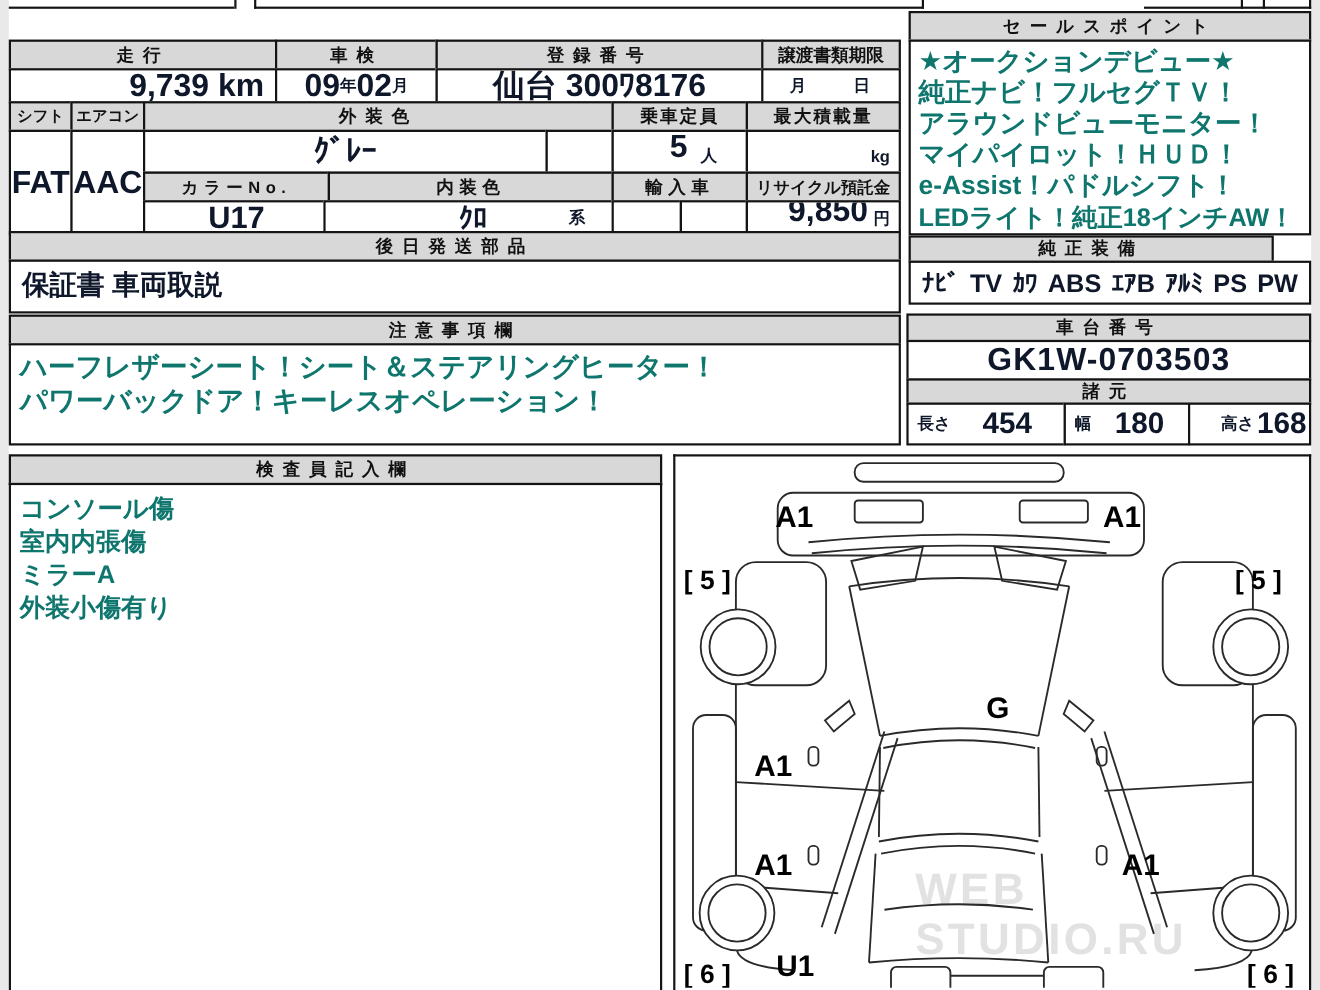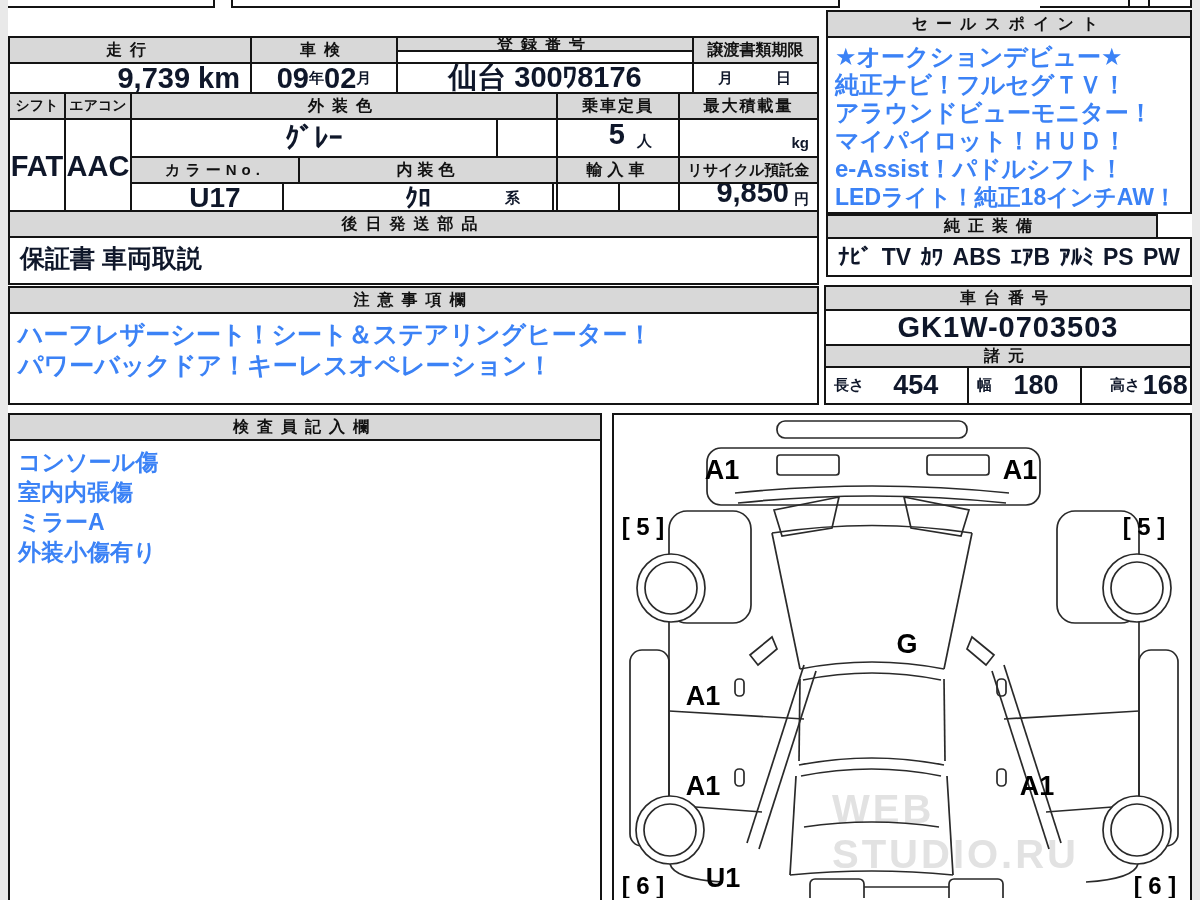--- a/index.html
+++ b/index.html
@@ -11,21 +11,21 @@
        font-weight:bold;font-size:16px;color:#111;}
   .ls5{letter-spacing:5px;}
   .ls8{letter-spacing:8px;}
   .ls2{letter-spacing:2px;}
   .val{display:flex;align-items:center;font-weight:bold;color:#0f172a;}
   .center{justify-content:center;}
   .right{justify-content:flex-end;}
   .big{font-size:29px;}
   .small{font-size:15px;font-weight:bold;}
   .line{position:absolute;background:#141414;}
-  .txtlines{display:block;font-weight:bold;color:#3b82f6;}
+  .txtlines{display:block;font-weight:bold;color:#0f766e;}
   .svgcar{position:absolute;left:0;top:0;}
   .svgcar path,.svgcar rect{fill:none;stroke:#2a2a2a;stroke-width:1.7;}
   .svgcar circle{fill:#fff;stroke:#2a2a2a;stroke-width:1.7;}
   .svgcar text{fill:#000;font-weight:bold;font-family:"Liberation Sans","DejaVu Sans",sans-serif;}
   .wm{position:absolute;color:#e2e2e2;font-weight:bold;font-size:40px;letter-spacing:3px;z-index:1;}
 </style>
 </head>
 <body>
 
 <div id="page">
@@ -45,21 +45,21 @@
   <div class="cell val big right" style="left:8px;top:62px;width:244px;height:32px;padding-right:10px;">9,739 km</div>
 
   <div class="cell hdr ls8" style="left:250px;top:36px;width:148px;height:28px;">車検</div>
   <div class="cell val center" style="left:250px;top:62px;width:148px;height:32px;">
     <span class="big">09</span>
       <span class="small">年</span>
       <span class="big">02</span>
       <span class="small">月</span>
   </div>
 
-  <div class="cell hdr ls8" style="left:396px;top:36px;width:298px;height:16px;">登録番号</div>
+  <div class="cell hdr ls8" style="left:396px;top:36px;width:298px;height:28px;">登録番号</div>
   <div class="cell val big center" style="left:396px;top:62px;width:298px;height:32px;">仙台 300ﾜ8176</div>
 
   <div class="cell hdr" style="left:692px;top:36px;width:127px;height:28px;">譲渡書類期限</div>
   <div class="cell val" style="left:692px;top:62px;width:127px;height:32px;align-items:flex-end;justify-content:space-between;padding:0 26px 4px 24px;">
     <span class="small">月</span>
     <span class="small">日</span>
   </div>
 
   <div class="cell hdr" style="left:8px;top:92px;width:58px;height:28px;font-size:14px;">シフト</div>
   <div class="cell hdr" style="left:64px;top:92px;width:68px;height:28px;font-size:14px;">エアコン</div>
@@ -78,21 +78,21 @@
   <div class="cell val right" style="left:678px;top:118px;width:141px;height:40px;align-items:flex-end;padding:0 8px 5px 0;">
     <span class="small">kg</span>
   </div>
 
   <div class="cell hdr ls5" style="left:130px;top:156px;width:170px;height:28px;font-size:15px;">カラーNo.</div>
   <div class="cell hdr ls5" style="left:298px;top:156px;width:260px;height:28px;">内装色</div>
   <div class="cell hdr ls5" style="left:556px;top:156px;width:124px;height:28px;">輸入車</div>
   <div class="cell hdr" style="left:678px;top:156px;width:141px;height:28px;font-size:15px;">リサイクル預託金</div>
 
   <div class="cell val center" style="left:130px;top:182px;width:170px;height:32px;font-size:28px;text-align:center;">U17</div>
-  <div class="cell val center" style="left:282px;top:182px;width:272px;height:32px;font-size:26px;">
+  <div class="cell val center" style="left:294px;top:182px;width:272px;height:32px;font-size:26px;">
     <span>ｸﾛ</span>
     <span class="small" style="position:absolute;right:32px;bottom:4px;">系</span>
   </div>
   <div class="cell" style="left:556px;top:182px;width:64px;height:32px;"></div>
   <div class="cell" style="left:618px;top:182px;width:62px;height:32px;"></div>
   <div class="cell val right" style="left:678px;top:182px;width:141px;height:32px;align-items:flex-end;padding:0 8px 3px 0;">
     <span class="big">9,850</span>
     <span class="small" style="margin-left:5px;">円</span>
   </div>
 

